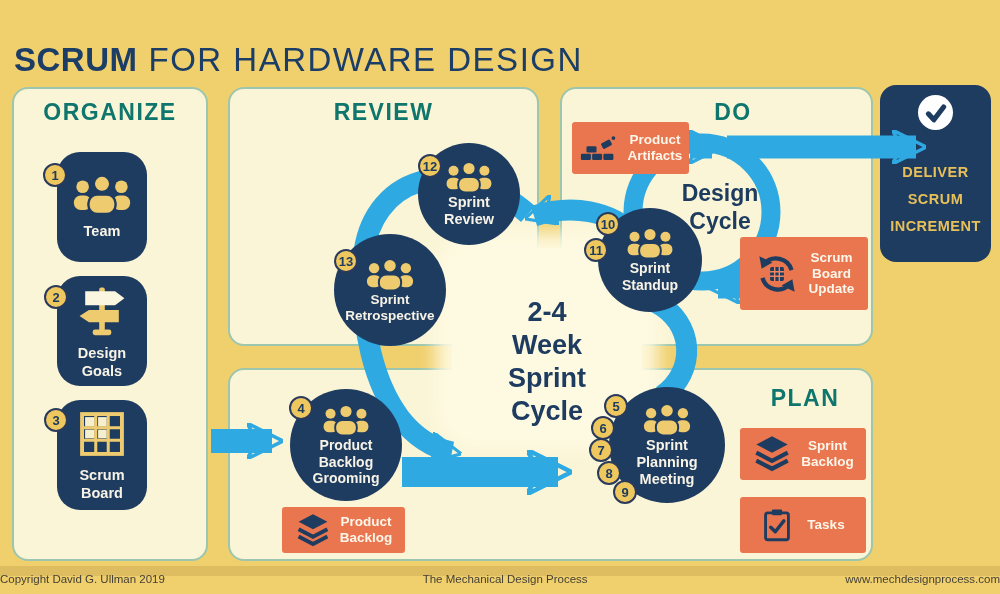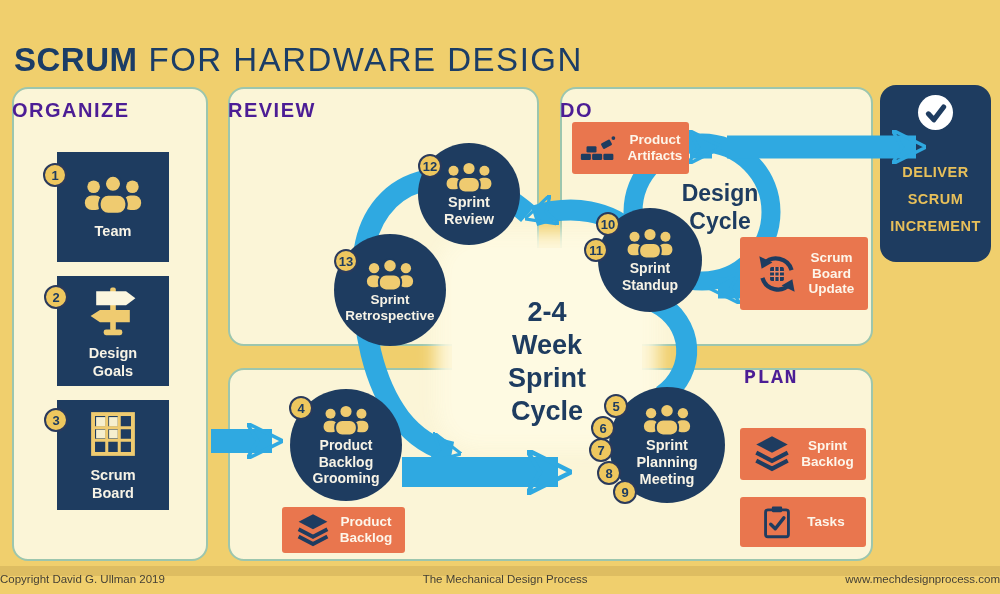--- a/index.html
+++ b/index.html
@@ -3,33 +3,33 @@
 <meta charset="utf-8">
 <style>
   html,body{margin:0;padding:0;background:#e8e8e8;}
   .stage{position:relative;width:1000px;height:594px;background:#F0CF6D;
          font-family:"Liberation Sans",sans-serif;overflow:hidden;}
   .title{position:absolute;left:14px;top:5px;display:flex;gap:11px;align-items:baseline;
          color:#1B3D66;font-size:33px;z-index:6;}
   .title .t1{font-weight:800;letter-spacing:.5px;}
   .title .t2{font-weight:400;letter-spacing:1.5px;margin-top:36px;}
   .panel{position:absolute;background:#FBF5D7;border:2px solid #9CC6AE;border-radius:16px;z-index:1;box-sizing:border-box;}
-  .ptitle{position:absolute;font-weight:bold;font-size:20px;color:#4c1d95;letter-spacing:1.5px;z-index:4;text-align:left;}
+  .ptitle{position:absolute;font-weight:bold;font-size:23px;color:#0f766e;letter-spacing:1.5px;z-index:4;text-align:center;}
   .overlay{position:absolute;left:452px;top:248px;width:190px;height:186px;background:#FEFAE2;
            border-radius:26px;box-shadow:0 0 18px 16px rgba(254,250,226,.95);z-index:2;}
   .node{position:absolute;background:#1E3C60;border-radius:50%;z-index:4;display:flex;flex-direction:column;
         align-items:center;justify-content:center;color:#F7F3E6;font-weight:bold;text-align:center;}
   .badge{position:absolute;width:24px;height:24px;border-radius:50%;background:#EEC75E;border:2.5px solid #2A3A5C;
          color:#1E3C60;font-weight:bold;font-size:13px;display:flex;align-items:center;justify-content:center;
          z-index:5;box-sizing:border-box;}
   .obox{position:absolute;background:#E9764E;z-index:4;display:flex;align-items:center;justify-content:center;
         gap:9px;color:#FDF6EA;font-weight:bold;border-radius:3px;text-align:center;}
-  .sq{position:absolute;left:57px;width:112px;height:110px;background:#1E3C60;z-index:4;display:flex;
+  .sq{position:absolute;left:57px;width:90px;height:110px;background:#1E3C60;z-index:4;display:flex;
       flex-direction:column;align-items:center;justify-content:center;gap:7px;color:#F7F3E6;
-      font-weight:bold;font-size:14.5px;text-align:center;}
+      font-weight:bold;font-size:14.5px;text-align:center;border-radius:23px;}
   .ml{white-space:pre-line;line-height:1.18;}
   .deliver{position:absolute;left:880px;top:85px;width:111px;height:177px;background:#1E3C60;border-radius:16px;z-index:1;}
   .deliver .chk{position:absolute;left:38px;top:10px;width:35px;height:35px;background:#fff;border-radius:50%;
         display:flex;align-items:center;justify-content:center;}
   .deliver .dtxt{position:absolute;left:0;top:74px;width:100%;text-align:center;color:#E8C05A;
         font-weight:800;font-size:14.5px;line-height:1.85;letter-spacing:.5px;white-space:pre-line;}
   .ctext{position:absolute;left:467px;top:296px;width:160px;text-align:center;color:#1E3C60;
          font-weight:800;font-size:27px;line-height:1.22;z-index:4;white-space:pre-line;}
   .dcycle{position:absolute;left:656px;top:180px;width:128px;text-align:center;color:#1E3C60;
          font-weight:800;font-size:23px;line-height:1.2;z-index:4;white-space:pre-line;}
@@ -114,21 +114,21 @@
 
   <div class="panel" style="left:12px;top:87px;width:196px;height:474px;"></div>
   <div class="panel" style="left:228px;top:87px;width:311px;height:259px;"></div>
   <div class="panel" style="left:560px;top:87px;width:313px;height:259px;"></div>
   <div class="panel" style="left:228px;top:368px;width:645px;height:193px;"></div>
   <div class="overlay"></div>
 
   <div class="ptitle" style="left:12px;width:196px;top:99px;">ORGANIZE</div>
   <div class="ptitle" style="left:228px;width:311px;top:99px;">REVIEW</div>
   <div class="ptitle" style="left:560px;width:346px;top:99px;">DO</div>
-  <div class="ptitle" style="left:744px;width:122px;top:366px;font-family:Liberation Mono, monospace;">PLAN</div>
+  <div class="ptitle" style="left:744px;width:122px;top:385px;">PLAN</div>
 
   <div class="deliver">
     <div class="chk">
       <svg class="ic" width="34" height="34">
           <use href="#i-check"></use>
         </svg>
     </div>
     <div class="dtxt">DELIVER
 SCRUM
 INCREMENT</div>
@@ -246,21 +246,21 @@
     <span class="ml">Product
 Backlog</span>
   </div>
   <div class="obox" style="left:740px;top:428px;width:126px;height:52px;font-size:13.5px;">
     <svg class="ic" width="40" height="38">
         <use href="#i-layers"></use>
       </svg>
     <span class="ml">Sprint
 Backlog</span>
   </div>
-  <div class="obox" style="left:740px;top:497px;width:126px;height:50px;font-size:13.5px;gap:14px;">
+  <div class="obox" style="left:740px;top:497px;width:126px;height:56px;font-size:13.5px;gap:14px;">
     <svg class="ic" width="32" height="35">
         <use href="#i-tasks"></use>
       </svg>
     <span class="ml">Tasks</span>
   </div>
 
   <div class="ctext">2-4
 Week
 Sprint
 Cycle</div>

